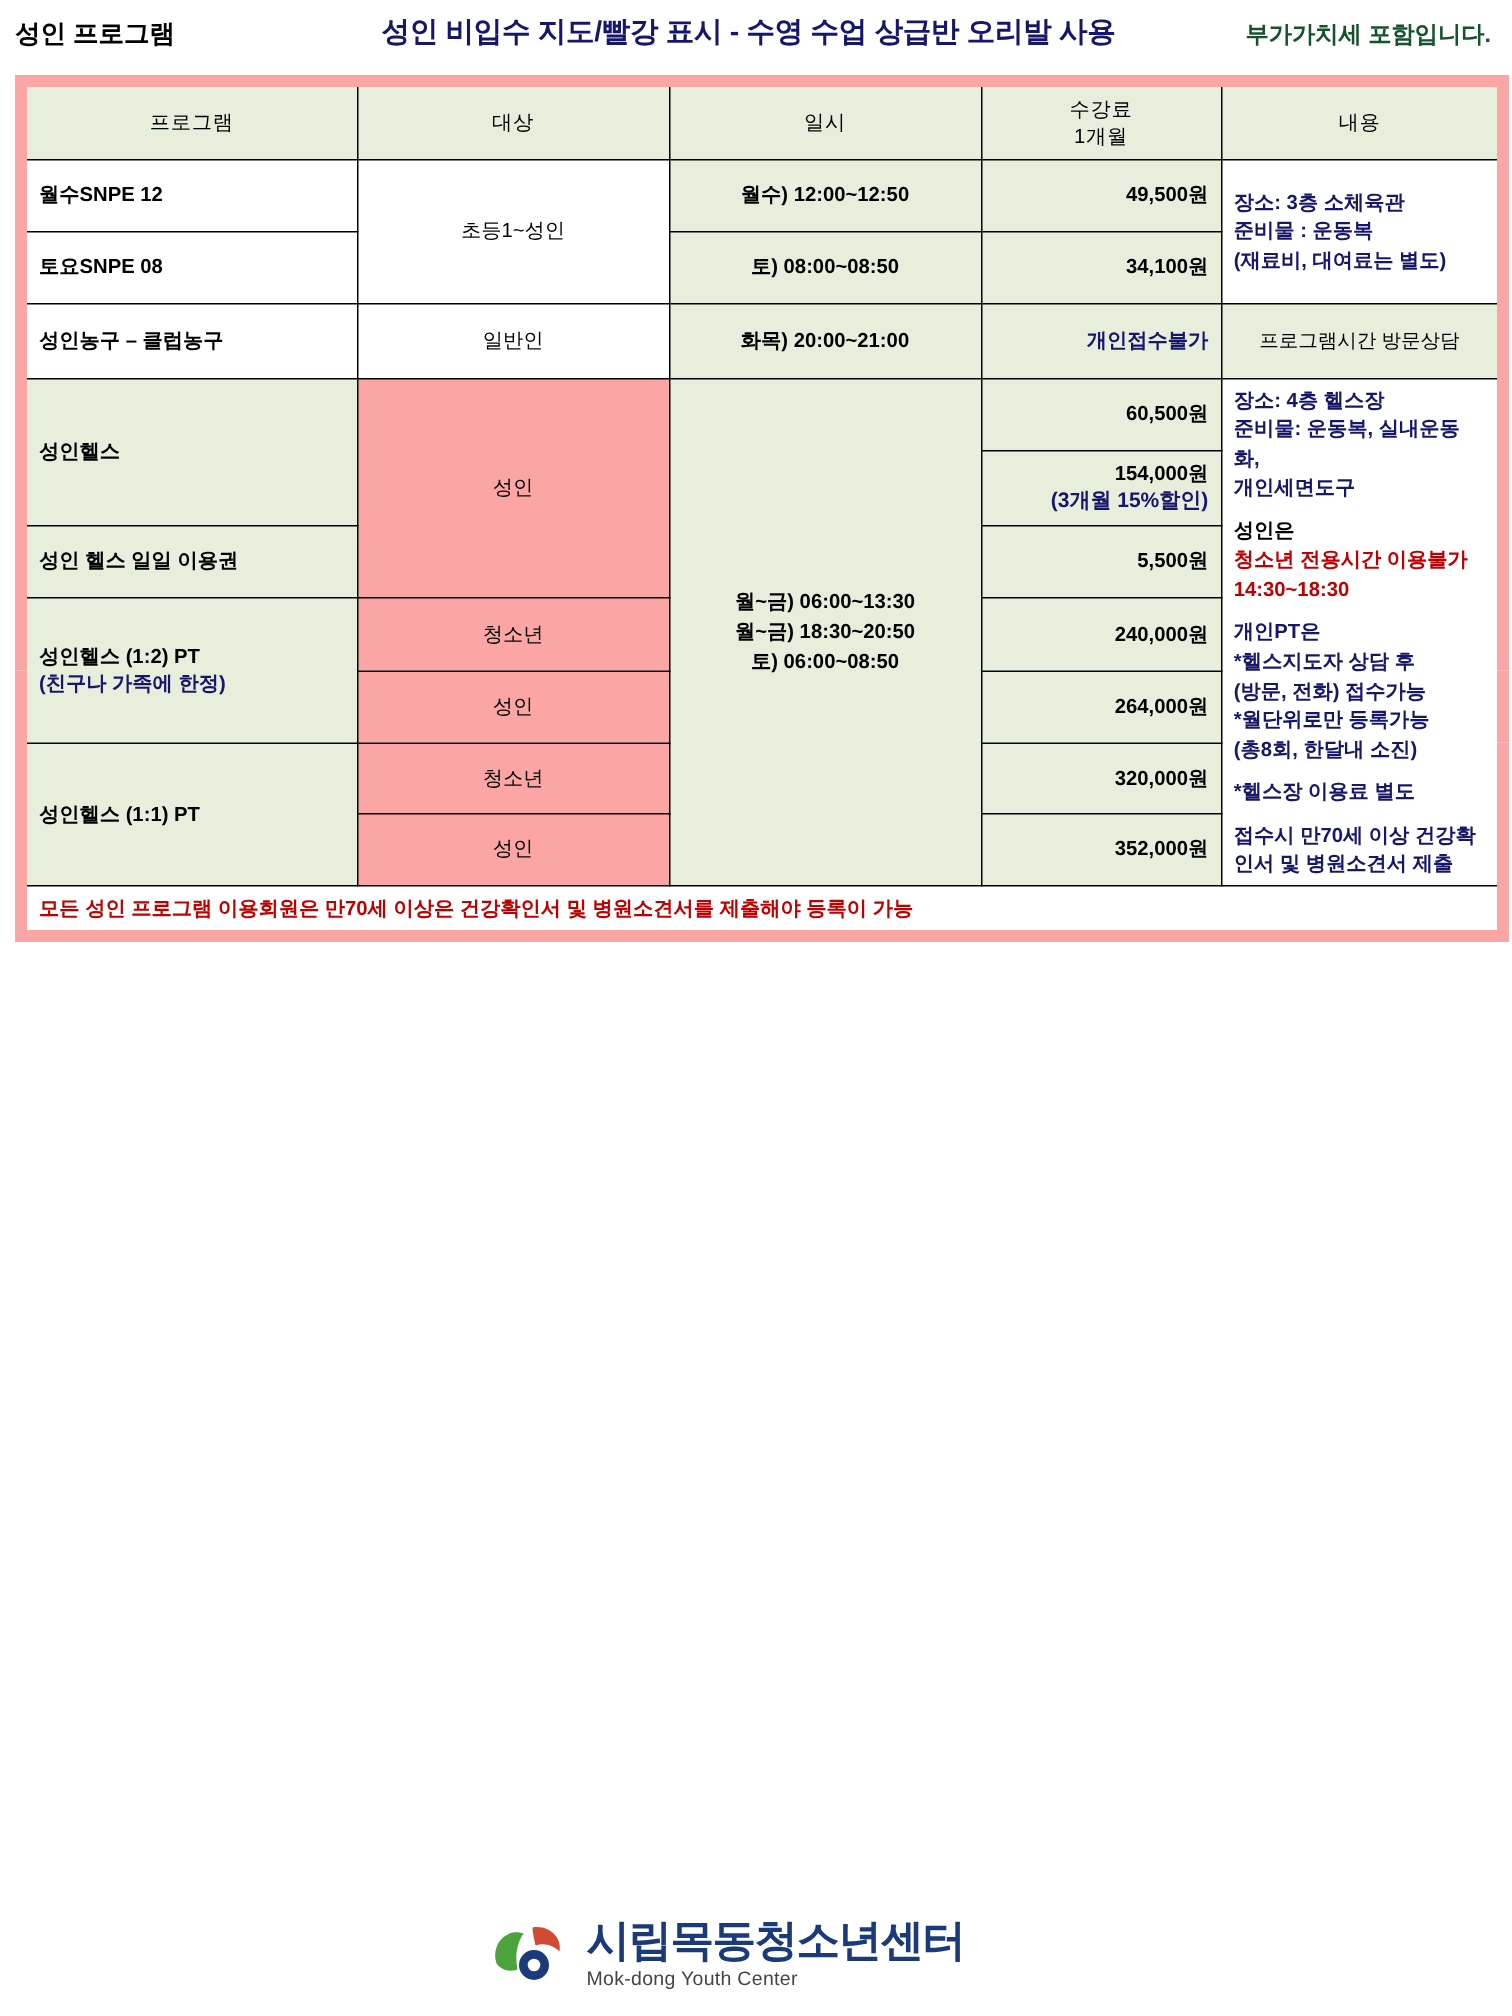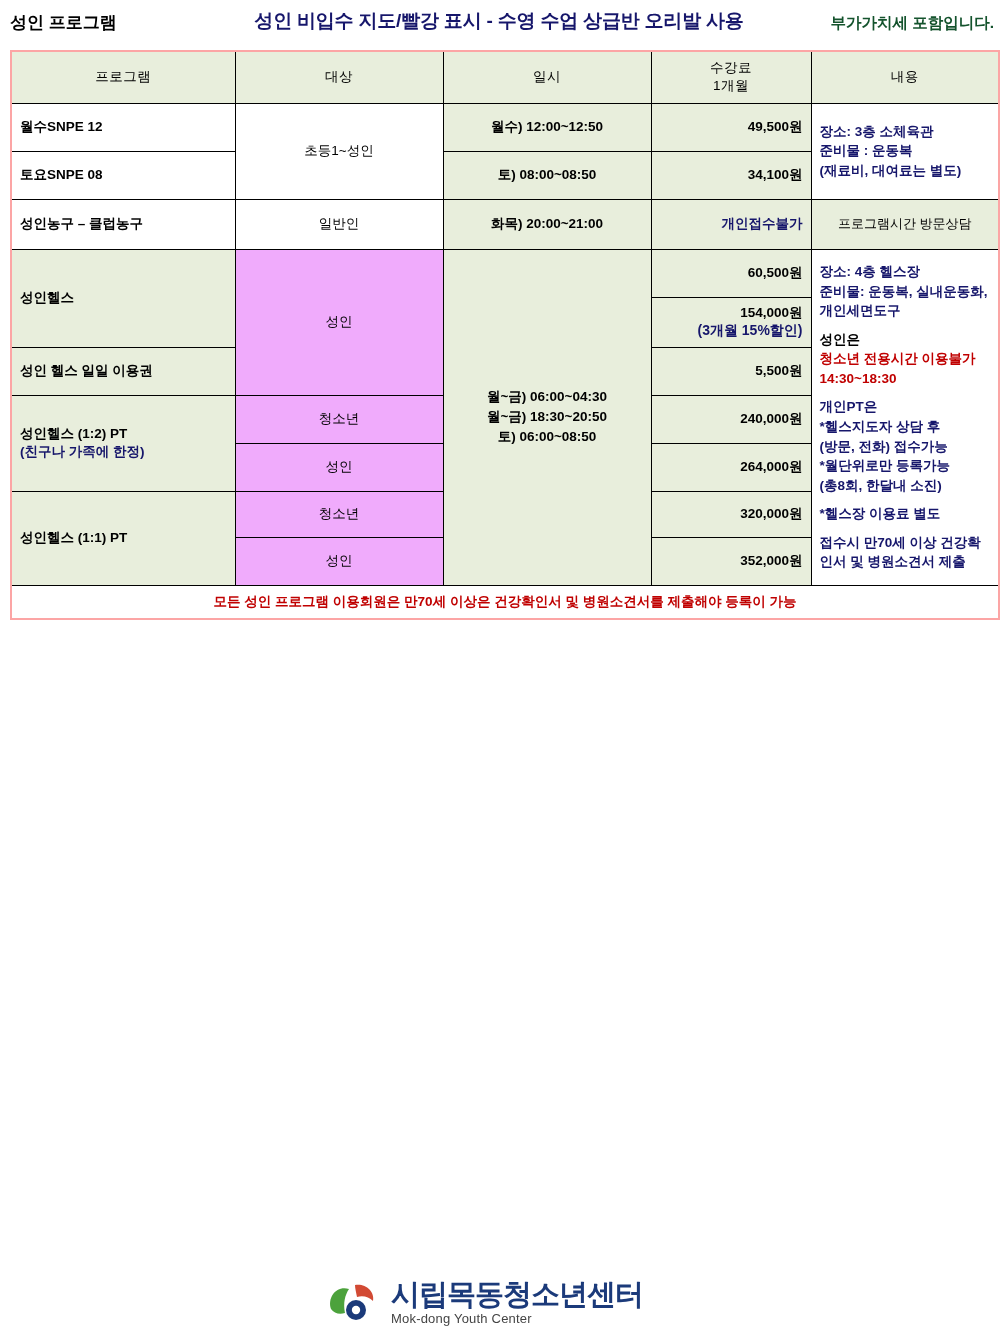--- a/index.html
+++ b/index.html
@@ -54,21 +54,21 @@
     color: #14532d;
     padding-right: 4px;
   }
 
   
   table.pricing {
     border-collapse: collapse;
     table-layout: fixed;
     width: 988px;
     margin: 0 10px;
-    border: 2px solid #fca5a5;
+    border: 8px solid #fca5a5;
   }
   table.pricing td, table.pricing th {
     border: 1px solid #000000;
     padding: 4px 8px;
     vertical-align: middle;
     font-size: 13.5px;
     box-sizing: border-box;
   }
   thead th {
     background: #e8eedc;
@@ -91,21 +91,21 @@
   td.prog {
     text-align: left;
     font-weight: bold;
     font-size: 13.5px;
     padding-left: 10px;
   }
   td.prog.shaded { background: #e8eedc; }
   td.target {
     text-align: center;
     font-size: 14px;
-    background: #f0abfc;
+    background: #fca5a5;
   }
   td.target.white { background: #ffffff; }
   td.when {
     text-align: center;
     font-weight: bold;
     font-size: 13.5px;
     line-height: 1.5;
   }
   td.when.shaded { background: #e8eedc; }
   td.fee {
@@ -131,21 +131,21 @@
     text-align: center;
     vertical-align: middle;
     font-size: 13px;
     background: #e8eedc;
   }
   .navy { color: #16166b; font-weight: bold; }
   .red { color: #c00000; font-weight: bold; }
   .blk { color: #000000; font-weight: bold; }
   .gap { display: block; height: 9px; }
   td.note-row {
-    text-align: center;
+    text-align: left;
     color: #c00000;
     font-weight: bold;
     font-size: 13.5px;
     height: 34px;
     padding-left: 12px;
     background: #ffffff;
   }
 
   
   .footer {
@@ -243,21 +243,21 @@
         <td class="target white">일반인</td>
         <td class="when shaded">화목) 20:00~21:00</td>
         <td class="fee"><span class="navy">개인접수불가</span></td>
         <td class="desc plain">프로그램시간 방문상담</td>
       </tr>
 
       <tr style="height:48px;">
         <td class="prog shaded" rowspan="2">성인헬스</td>
         <td class="target" rowspan="3">성인</td>
         <td class="when shaded" rowspan="7">
-          <span>월~금) 06:00~04:30</span><br>
+          <span>월~금) 06:00~13:30</span><br>
           <span>월~금) 18:30~20:50</span><br>
           <span>토) 06:00~08:50</span>
         </td>
         <td class="fee">60,500원</td>
         <td class="desc" rowspan="7">
           <span class="navy">장소: 4층 헬스장</span><br>
           <span class="navy">준비물: 운동복, 실내운동화,</span><br>
           <span class="navy">개인세면도구</span>
           <span class="gap"></span>
           <span class="blk">성인은</span><br>

